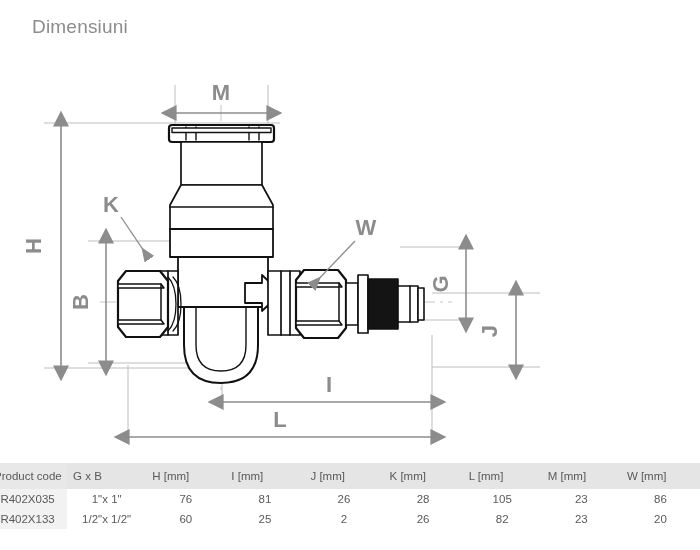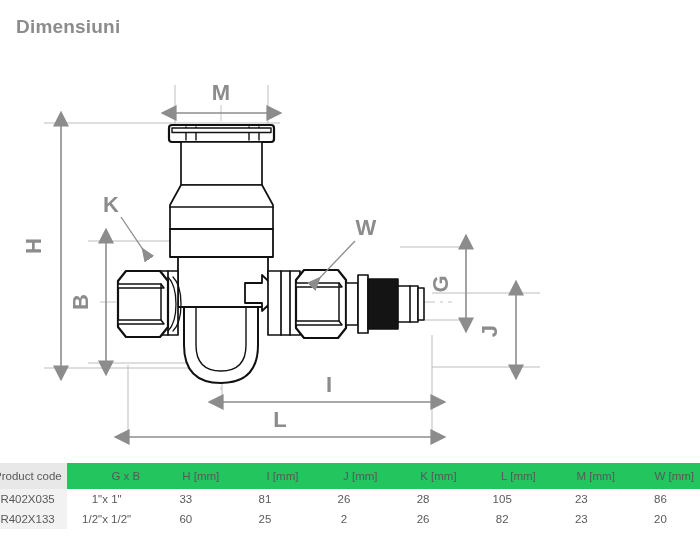--- a/index.html
+++ b/index.html
@@ -10,24 +10,24 @@
   body {
     width: 700px;
     height: 550px;
     position: relative;
     overflow: hidden;
     font-family: "Liberation Sans", sans-serif;
     color: #58595b;
   }
   #page-title {
     position: absolute;
-    left: 16px;
+    left: 32px;
     top: 16px;
     font-size: 19px;
-    font-weight: bold;
+    font-weight: normal;
     color: #8c8c8c;
     letter-spacing: 0.2px;
   }
   #drawing-area {
     position: absolute;
     left: 0;
     top: 45px;
     width: 700px;
     height: 415px;
   }
@@ -49,24 +49,24 @@
   }
   table.spec {
     border-collapse: collapse;
     width: 712px;
     margin-left: -12px;
     table-layout: fixed;
     font-size: 11.5px;
     color: #58595b;
   }
   table.spec thead th {
-    background: #22c55e;
+    background: #e5e5e5;
     font-weight: normal;
     padding: 7px 6px 7px 6px;
-    text-align: right;
+    text-align: left;
     white-space: nowrap;
     border: none;
   }
   table.spec thead th.col-code,
   table.spec tbody td.col-code {
     text-align: center;
   }
   table.spec tbody td {
     padding: 4px 6px;
     text-align: center;
@@ -276,21 +276,21 @@
         <th>K [mm]</th>
         <th>L [mm]</th>
         <th>M [mm]</th>
         <th>W [mm]</th>
       </tr>
     </thead>
     <tbody>
       <tr>
         <td class="col-code">R402X035</td>
         <td>1"x 1"</td>
-        <td>33</td>
+        <td>76</td>
         <td>81</td>
         <td>26</td>
         <td>28</td>
         <td>105</td>
         <td>23</td>
         <td>86</td>
       </tr>
       <tr>
         <td class="col-code">R402X133</td>
         <td>1/2"x 1/2"</td>

